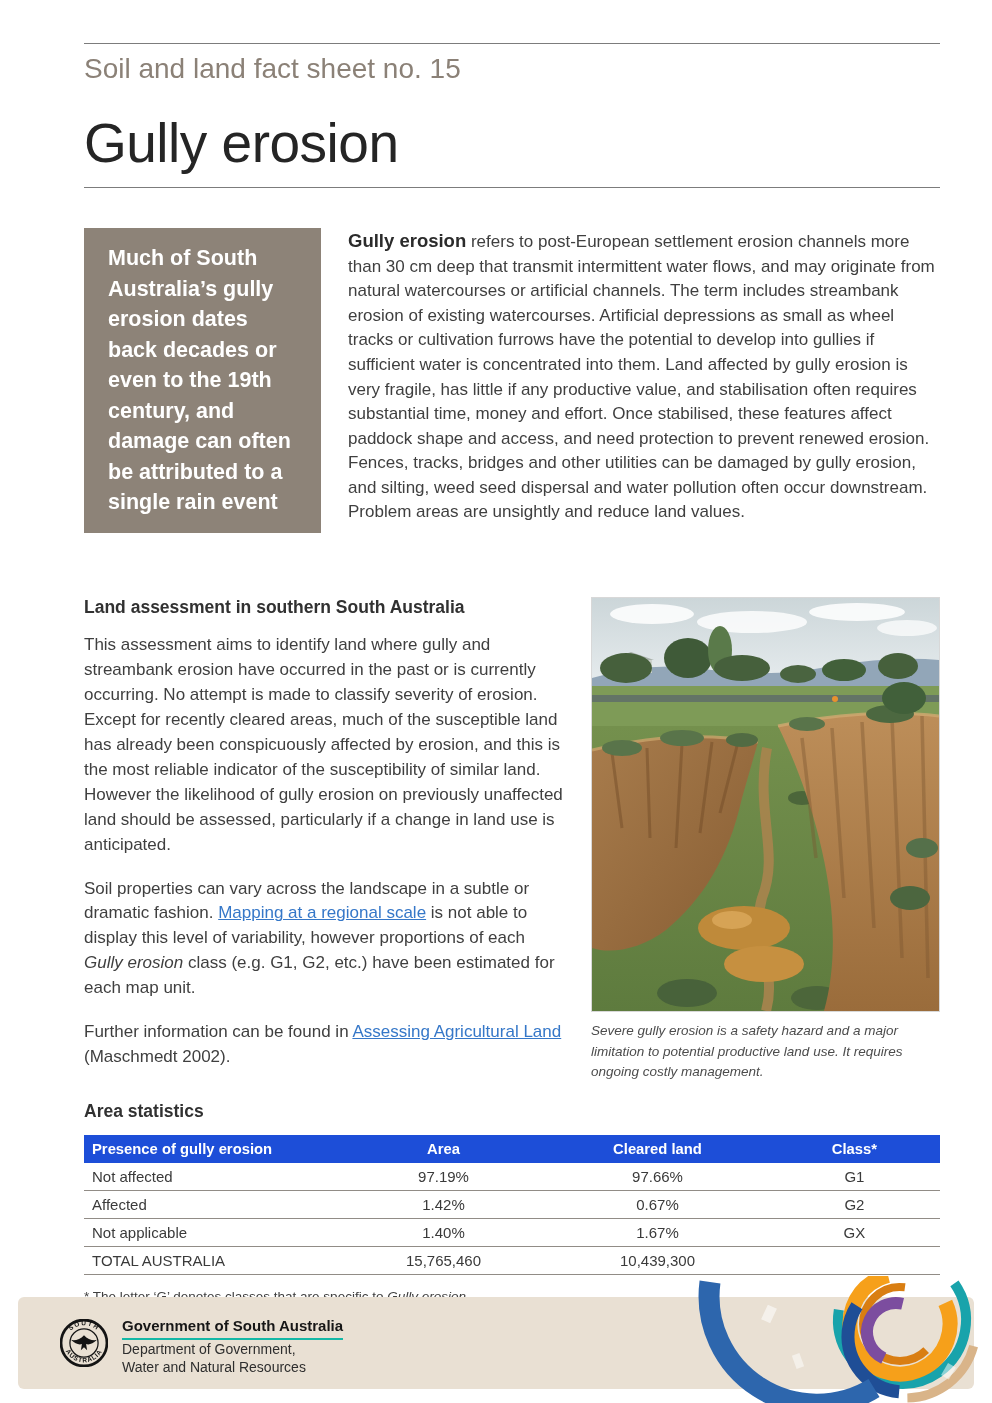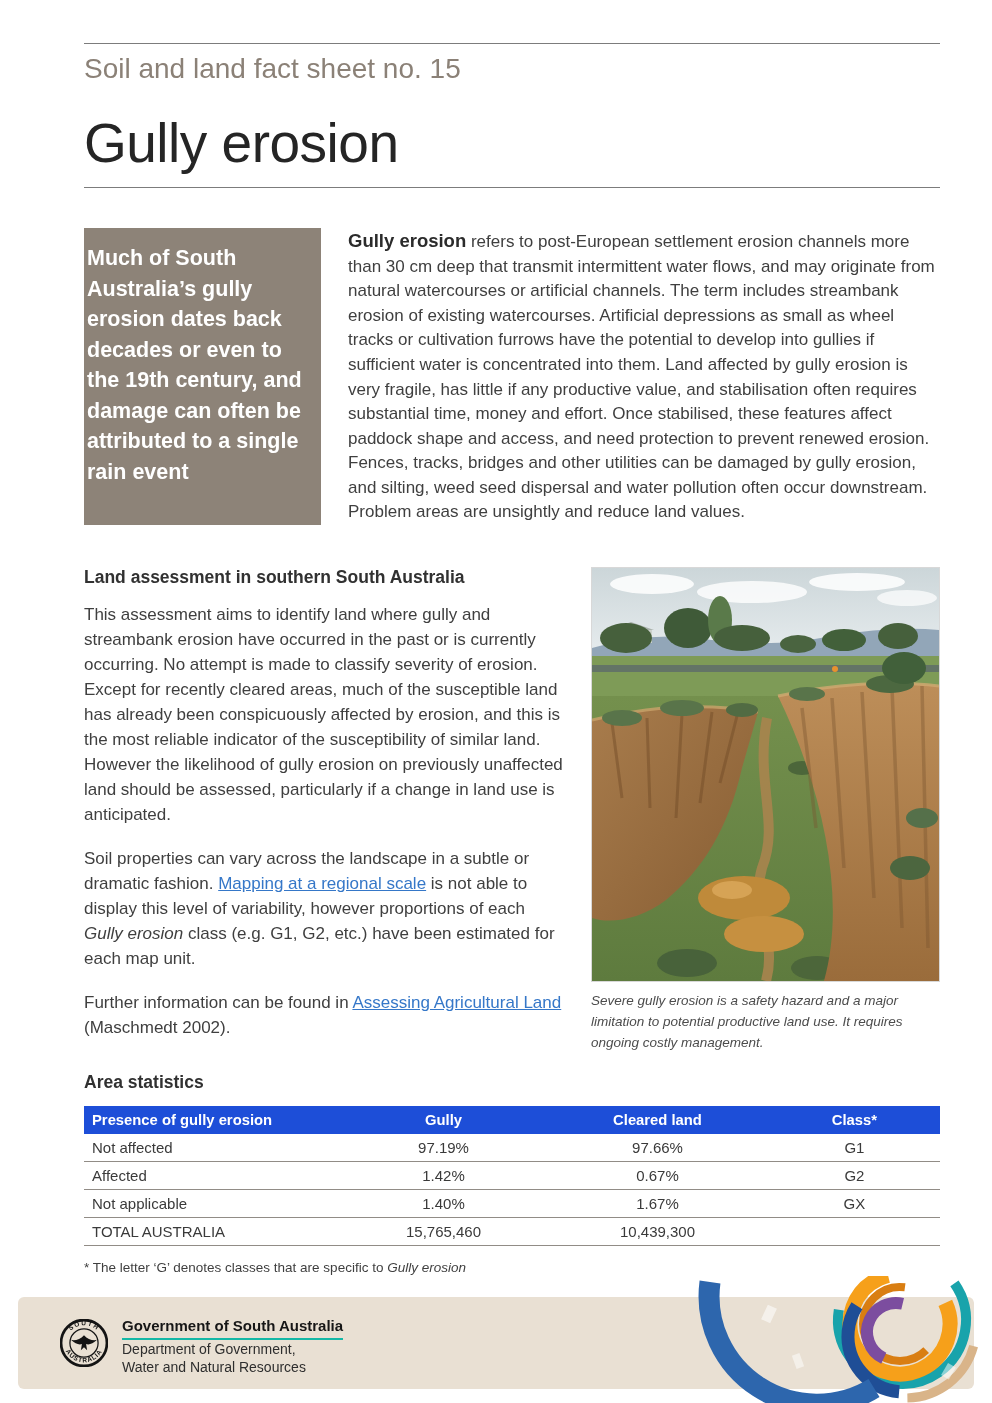--- a/index.html
+++ b/index.html
@@ -8,25 +8,25 @@
   .content { position:absolute; left:84px; top:0; width:856px; }
 
   .rule { border-top:1px solid #7c7c7c; height:0; }
   .rule-top { margin-top:43px; }
   .eyebrow { margin-top:9px; font-size:28px; color:#8b8177; }
   .doc-title { margin-top:26px; font-size:55px; font-weight:300; color:#252525; letter-spacing:-0.5px; }
   .rule-title { margin-top:12px; }
 
   .lead-row { display:flex; gap:27px; margin-top:40px; }
   .callout { width:237px; flex:0 0 237px; background:#8d8378; color:#ffffff;
-             padding:15px 3px; font-size:21.5px; font-weight:bold; line-height:1.42; }
+             padding:15px 24px; font-size:21.5px; font-weight:bold; line-height:1.42; }
   .intro { flex:1; font-size:17px; line-height:1.445; color:#3f3f3f; }
   .intro .lead { font-weight:bold; font-size:18.5px; color:#2b2b2b; }
 
-  .two-col { display:flex; gap:27px; margin-top:42px; }
+  .two-col { display:flex; gap:27px; margin-top:64px; }
   .col-left { width:480px; flex:0 0 480px; }
   .col-right { width:349px; flex:0 0 349px; }
   .section-heading { font-size:17.5px; font-weight:bold; color:#313131; }
   .body-para { margin-top:15px; font-size:17px; line-height:1.47; color:#3f3f3f; }
   .body-para.gap { margin-top:19px; }
   a.doc-link { color:#3577c8; text-decoration:underline; cursor:pointer; }
   .it { font-style:italic; }
 
   .photo-frame { width:349px; height:415px; border:1px solid #d8d8d8; }
   .photo-frame svg { display:block; }
@@ -143,21 +143,21 @@
         <p class="caption">Severe gully erosion is a safety hazard and a major limitation to potential productive land use. It requires ongoing costly management.</p>
       </div>
     </div>
 
     <div class="stats">
       <h2 class="section-heading">Area statistics</h2>
       <table class="stats-table">
         <thead>
           <tr>
             <th class="c1">Presence of gully erosion</th>
-            <th class="c2">Gully</th>
+            <th class="c2">Area</th>
             <th class="c3">Cleared land</th>
             <th class="c4">Class*</th>
           </tr>
         </thead>
         <tbody>
           <tr>
             <td class="c1">Not affected</td>
             <td class="c2">97.19%</td>
             <td class="c3">97.66%</td>
             <td class="c4">G1</td>

